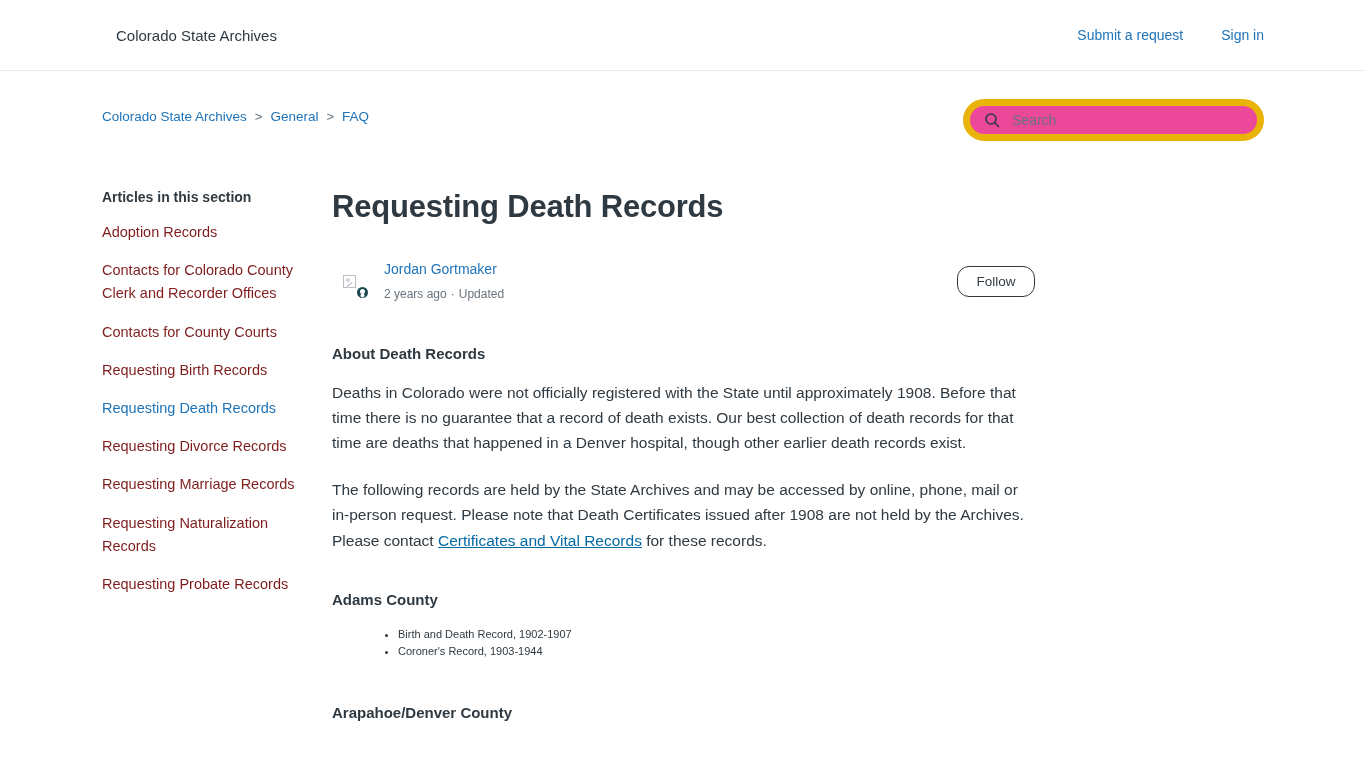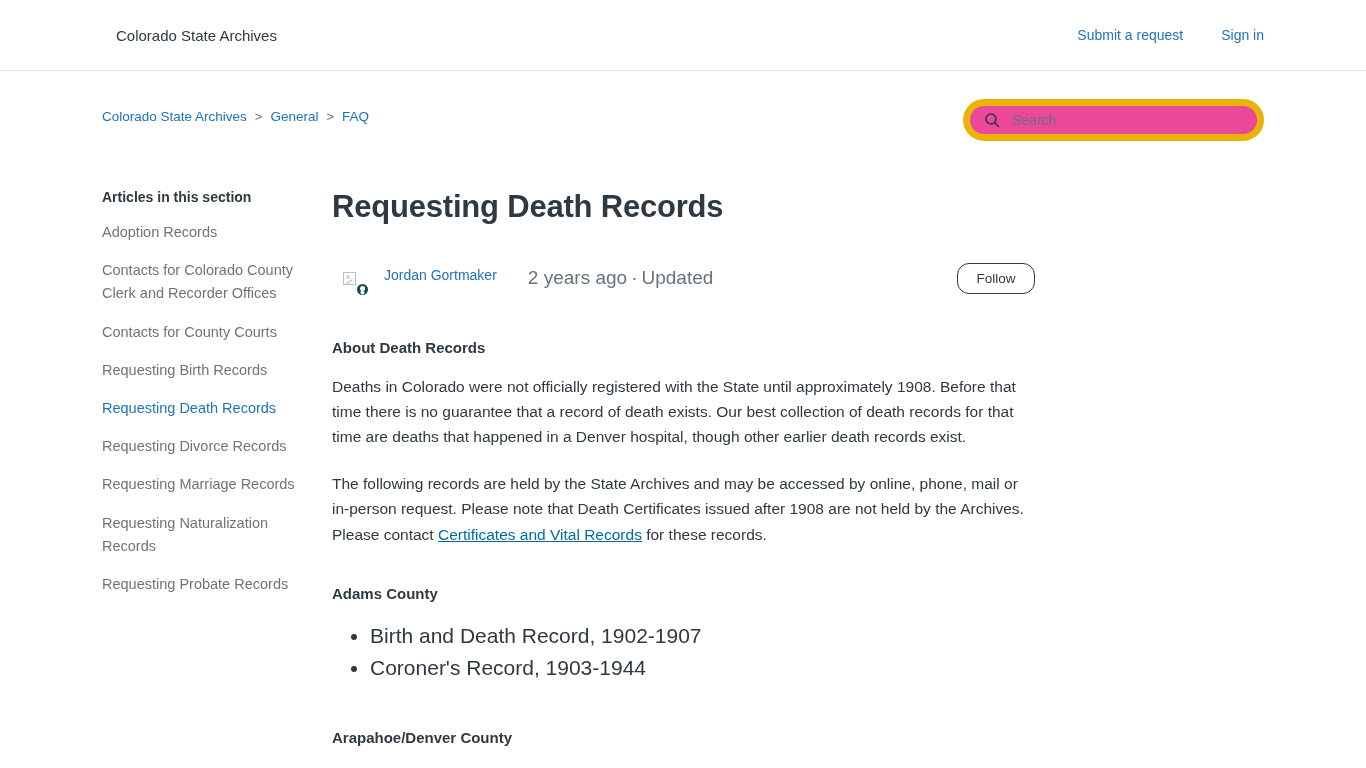--- a/index.html
+++ b/index.html
@@ -148,21 +148,21 @@
     margin: 0 0 16px 0;
   }
   .sidebar ul {
     list-style: none;
     margin: 0;
     padding: 0;
   }
   .sidebar li { margin-bottom: 15px; }
   .sidebar li a {
     font-size: 14.5px;
-    color: #737373;
+    color: #7f1d1d;
     text-decoration: none;
     line-height: 1.6;
     display: block;
   }
   .sidebar li a.current { color: #1f73b7; }
 
   .article {
     flex: 1;
     max-width: 705px;
     padding-left: 2px;
@@ -202,30 +202,29 @@
     justify-content: center;
   }
   .avatar .agent-badge span {
     display: block;
     width: 5px; height: 5px;
     border-radius: 50%;
     background: #fff;
     margin-top: -2px;
     box-shadow: 0 4px 0 -0.5px #fff;
   }
-  .meta-text { display: flex; flex-direction: row; gap: 4px; }
+  .meta-text { display: flex; flex-direction: column; gap: 10px; }
   .meta-author {
     font-size: 14px;
     color: #1f73b7;
     text-decoration: none;
   }
   .meta-sub {
-    font-size: 19px;
+    font-size: 12px;
     color: #68737d;
-    margin-left: 27px;
   }
   .meta-sub .dot { margin: 0 4px; }
   .follow-btn {
     margin-left: auto;
     width: 78px;
     height: 31px;
     border: 1px solid #2f3941;
     border-radius: 12px;
     background: #fff;
     font-size: 13.5px;
@@ -248,23 +247,24 @@
     margin: 0 0 22px 0;
   }
   .body p a {
     color: #0369a1;
   }
   .body ul {
     margin: 0 0 8px 0;
     padding-left: 38px;
   }
   .body li {
-    font-size: 21px;
+    font-size: 11px;
     line-height: 1.55;
     color: #2f3941;
+    margin-left: 28px;
   }
 </style>
 </head>
 <body>
 
 <div class="site-header">
   <div class="logo-wrap">
     <span class="site-name">Colorado State Archives</span>
   </div>
   <div class="header-right">

